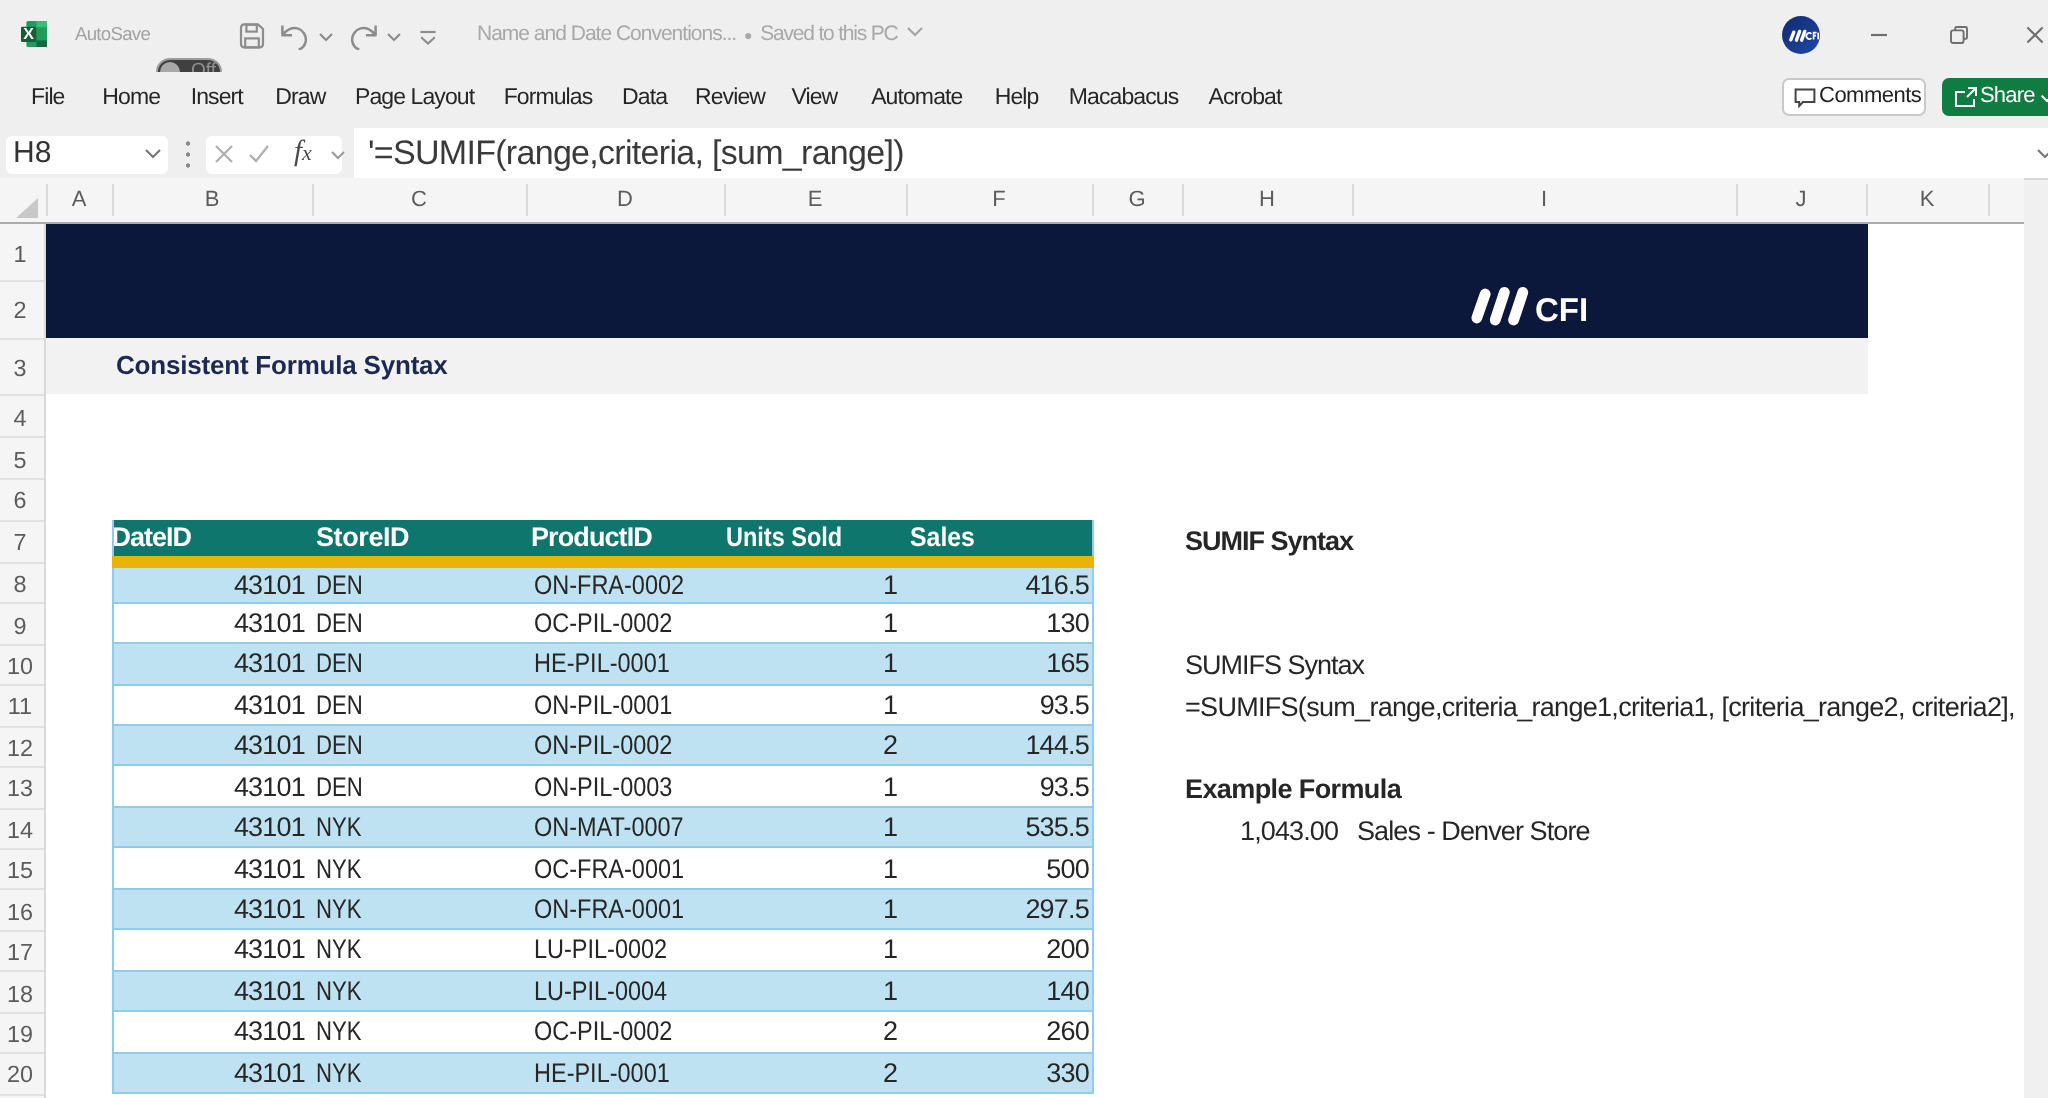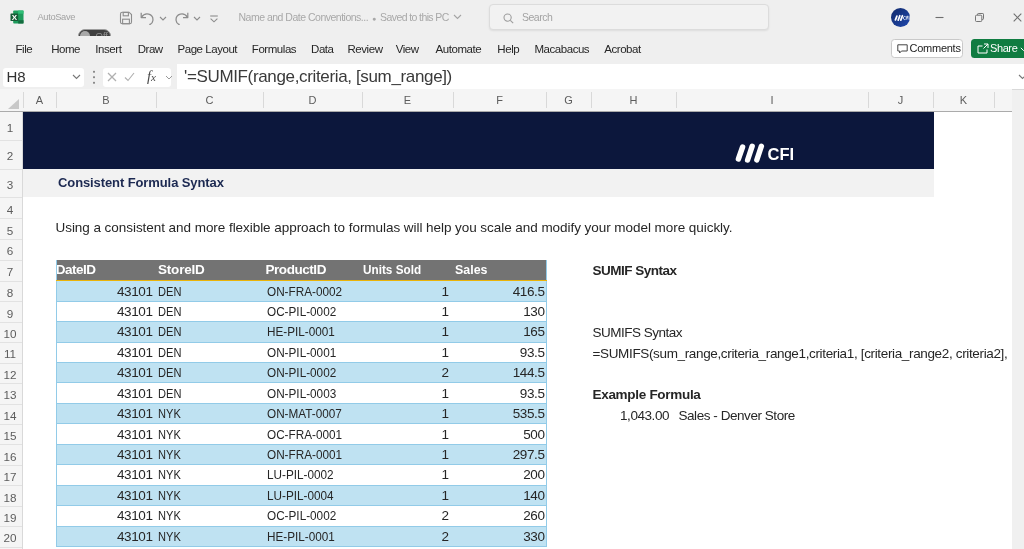--- a/index.html
+++ b/index.html
@@ -21,21 +21,21 @@
   .coltick { position:absolute; top:3px; height:16px; width:1px; background:#d9d9d9; }
 
   .rownum { position:absolute; left:0; width:20px; text-align:center; font-size:11.7px; color:#5c5c5c; }
   .rowline { position:absolute; left:0; width:22px; height:1px; background:#e2e2e2; }
 
   .cellline { font-size:13.5px; color:#262626; white-space:nowrap; position:absolute; }
   .boldnavy { font-weight:bold; color:#262626; }
 
   table.dt { border-collapse:collapse; table-layout:fixed; position:absolute; left:56.25px; top:259.5px; width:489.75px; }
   table.dt td { font-size:13.5px; color:#262626; white-space:nowrap; overflow:hidden; height:20.45px; padding:0 3px; border-bottom:1px solid #92cbe8; }
-  table.dt tr.hd td { background:#737373; color:#ffffff; font-weight:bold; height:21.3px; border-bottom:1px solid #eab308; }
+  table.dt tr.hd td { background:#0f766e; color:#ffffff; font-weight:bold; height:21.3px; border-bottom:6px solid #eab308; }
   table.dt tr.s td { background:#bfe2f2; }
   table.dt td.r { text-align:right; }
   .sx { display:inline-block; transform-origin:left center; white-space:nowrap; }
   td.num { letter-spacing:-0.4px; }
   table.dt td:first-child { border-left:1px solid #92cbe8; }
   table.dt td:last-child { border-right:1px solid #92cbe8; }
 </style>
 </head>
 <body>
 
@@ -82,27 +82,20 @@
     <path d="M1.2 1 L8.8 1"></path>
       <path d="M1.6 3.6 L5 6.8 L8.4 3.6"></path>
   </svg>
 
   <div class="abs" style="left:238.5px;top:0;height:36px;line-height:35px;font-size:10.5px;letter-spacing:-0.5px;color:#a8a8a8;white-space:nowrap;">Name and Date Conventions...<span style="font-size:7px;letter-spacing:0;">&nbsp;&nbsp;●&nbsp;&nbsp;</span><span style="letter-spacing:-0.6px;">Saved to this PC</span>
     <svg width="9" height="6" viewBox="0 0 9 6" fill="none" stroke="#a4a4a4" stroke-width="1.1" style="margin-left:2px;margin-bottom:1px;">
         <path d="M1 1 L4.5 4.5 L8 1"></path>
       </svg>
   </div>
 
-  <div class="abs" style="left:489px;top:4px;width:280px;height:26px;background:#f2f2f2;border:1px solid #dcdcdc;border-radius:4px;box-shadow:0 1px 2px rgba(0,0,0,0.08);">
-    <svg class="abs" style="left:13px;top:8px" width="11" height="11" viewBox="0 0 11 11" fill="none" stroke="#9d9d9d" stroke-width="1.1">
-      <circle cx="4.6" cy="4.6" r="3.6"></circle>
-        <path d="M7.3 7.3 L10.2 10.2"></path>
-    </svg>
-    <div class="abs" style="left:32px;top:0;height:24px;line-height:24px;font-size:10.5px;letter-spacing:-0.5px;color:#a3a3a3;">Search</div>
-  </div>
 
   <svg class="abs" style="left:891px;top:8px" width="19" height="19" viewBox="0 0 19 19">
     <defs>
         <linearGradient id="avg" x1="0" y1="0" x2="1" y2="1">
           <stop offset="0" stop-color="#112a6b"></stop>
           <stop offset="1" stop-color="#1f48ad"></stop>
         </linearGradient>
       </defs>
     <circle cx="9.5" cy="9.5" r="9.5" fill="url(#avg)"></circle>
     <g stroke="#ffffff" stroke-width="1.7" stroke-linecap="round">
@@ -231,21 +224,20 @@
       <path d="M5.4 18 L9.6 6"></path>
         <path d="M14.6 19 L19.2 5.2"></path>
         <path d="M23.8 19 L28.4 5.2"></path>
     </g>
     <text x="34.5" y="19.3" font-size="16.5" font-weight="bold" fill="#ffffff" font-family="Liberation Sans">CFI</text>
   </svg>
   
   <div class="abs" style="left:22.75px;top:57.4px;width:910.75px;height:28px;background:#f2f2f2;"></div>
   <div class="abs" style="left:58px;top:57.4px;height:28px;line-height:28px;font-size:13px;letter-spacing:-0.1px;font-weight:bold;color:#1c2951;">Consistent Formula Syntax</div>
   
-  <div class="cellline" style="left:55.5px;top:106.1px;height:20.7px;line-height:20.7px;letter-spacing:-0.05px;">Using a consistent and more flexible approach to formulas will help you scale and modify your model more quickly.</div>
 
   
   <trnone></trnone><trnone></trnone><trnone></trnone><trnone></trnone><trnone></trnone><trnone></trnone><table class="dt" style="top:147.5px;">
     <colgroup>
         <col style="width:99.75px">
         <col style="width:107px">
         <col style="width:99px">
         <col style="width:91px">
         <col style="width:93px">
       </colgroup>

